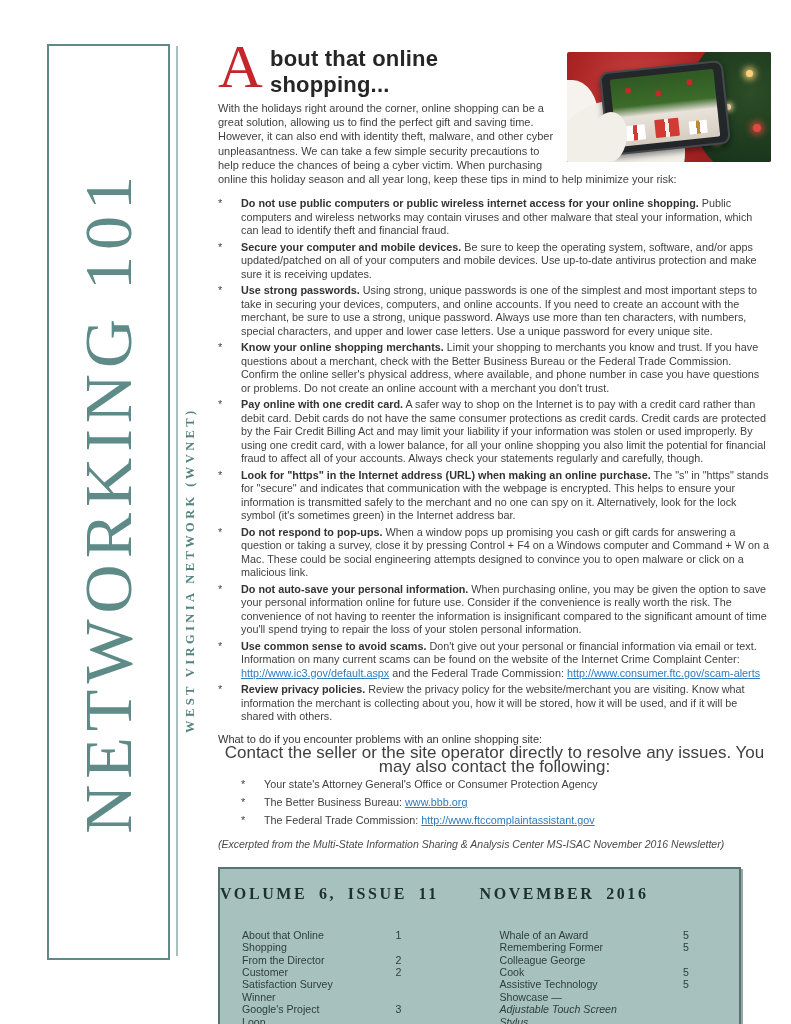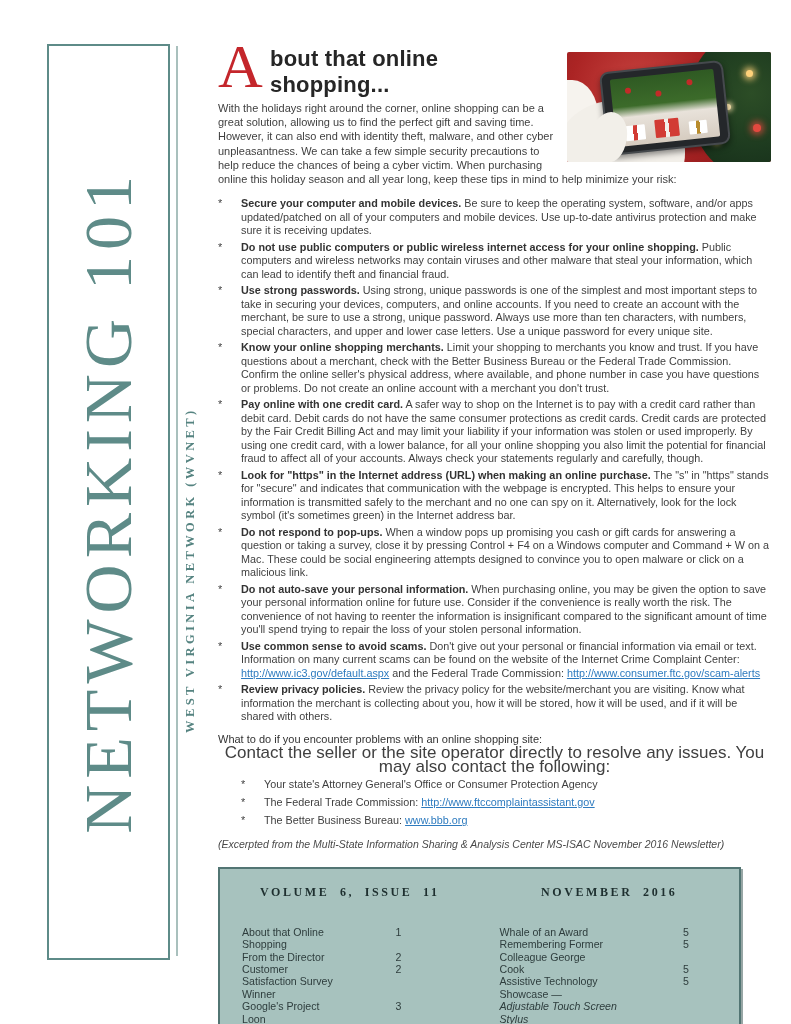--- a/index.html
+++ b/index.html
@@ -51,21 +51,21 @@
   
   .subhead{margin-top:9px;font-size:11px;line-height:13.5px;font-weight:400;color:#333;}
   .contact-line{margin:0 0 5px 0;font-size:17px;line-height:13.5px;text-align:center;}
   .problems .tip{margin-bottom:4.5px;margin-left:23px;}
 
   .excerpt{margin:10px 0 0 0;font-size:10.5px;line-height:13px;font-style:italic;color:#4a4a4a;}
 
   
   .toc-box{margin-top:16px;width:519px;height:200px;background:#a7c2be;border:2px solid #527573;box-shadow:2px 2px 0 rgba(66,92,91,.55);display:flex;padding-top:16px;box-sizing:content-box;}
   .toc-col{width:50%;}
-  .toc-header{text-align:center;font-family:"Liberation Serif",serif;font-weight:700;font-size:12px;letter-spacing:2.6px;word-spacing:5px;color:#1e2f2f;}
+  .toc-header{text-align:left;font-family:"Liberation Serif",serif;font-weight:700;font-size:16px;letter-spacing:2.6px;word-spacing:5px;color:#1e2f2f;}
   .toc-rows{margin-top:26px;font-size:10.6px;line-height:12.4px;color:#2e3d3d;}
   .toc-left .toc-rows{padding:0 70px 0 22px;}
   .toc-right .toc-rows{padding:0 42px 0 20px;}
   .toc-row{display:flex;gap:46px;}
   .toc-row .lbl{flex:1;}
   .toc-row .lbl.it{font-style:italic;}
   .toc-row .pg{width:14px;margin-left:6px;}
 </style>
 </head>
 <body>
@@ -100,38 +100,38 @@
         </div>
       </div>
       <div class="ph-thumb"></div>
     </div>
 
     <div class="dropcap">A</div>
     <h1 class="title">bout that online shopping...</h1>
     <p class="intro">With the holidays right around the corner, online shopping can be a great solution, allowing us to find the perfect gift and saving time.  However, it can also end with identity theft, malware, and other cyber unpleasantness.  We can take a few simple security precautions to help reduce the chances of being a cyber victim.  When purchasing online this holiday season and all year long, keep these tips in mind to help minimize your risk:</p>
 
     <div class="tips">
+        <div class="tip"><span class="star">*</span><span class="lead">Do not use public computers or public wireless internet access for your online shopping.</span><span>  Public computers and wireless networks may contain viruses and other malware that steal your information, which can lead to identify theft and financial fraud.</span></div>
         <div class="tip"><span class="star">*</span><span class="lead">Secure your computer and mobile devices.</span><span>  Be sure to keep the operating system, software, and/or apps updated/patched on all of your computers and mobile devices.  Use up-to-date antivirus protection and make sure it is receiving updates.</span></div>
-        <div class="tip"><span class="star">*</span><span class="lead">Do not use public computers or public wireless internet access for your online shopping.</span><span>  Public computers and wireless networks may contain viruses and other malware that steal your information, which can lead to identify theft and financial fraud.</span></div>
         <div class="tip"><span class="star">*</span><span class="lead">Use strong passwords.</span><span>  Using strong, unique passwords is one of the simplest and most important steps to take in securing your devices, computers, and online accounts.  If you need to create an account with the merchant, be sure to use a strong, unique password.  Always use more than ten characters, with numbers, special characters, and upper and lower case letters.  Use a unique password for every unique site.</span></div>
         <div class="tip"><span class="star">*</span><span class="lead">Know your online shopping merchants.</span><span>  Limit your shopping to merchants you know and trust.  If you have questions about a merchant, check with the Better Business Bureau or the Federal Trade Commission.  Confirm the online seller's physical address, where available, and phone number in case you have questions or problems.  Do not create an online account with a merchant you don't trust.</span></div>
         <div class="tip"><span class="star">*</span><span class="lead">Pay online with one credit card.</span><span>  A safer way to shop on the Internet is to pay with a credit card rather than debit card.  Debit cards do not have the same consumer protections as credit cards.  Credit cards are protected by the Fair Credit Billing Act and may limit your liability if your information was stolen or used improperly.  By using one credit card, with a lower balance, for all your online shopping you also limit the potential for financial fraud to affect all of your accounts.  Always check your statements regularly and carefully, though.</span></div>
         <div class="tip"><span class="star">*</span><span class="lead">Look for "https" in the Internet address (URL) when making an online purchase.</span><span>  The "s" in "https" stands for "secure" and indicates that communication with the webpage is encrypted.  This helps to ensure your information is transmitted safely to the merchant and no one can spy on it.  Alternatively, look for the lock symbol (it's sometimes green) in the Internet address bar.</span></div>
         <div class="tip"><span class="star">*</span><span class="lead">Do not respond to pop-ups.</span><span>  When a window pops up promising you cash or gift cards for answering a question or taking a survey, close it by pressing Control + F4 on a Windows computer and Command + W on a Mac.  These could be social engineering attempts designed to convince you to open malware or click on a malicious link.</span></div>
         <div class="tip"><span class="star">*</span><span class="lead">Do not auto-save your personal information.</span><span>  When purchasing online, you may be given the option to save your personal information online for future use.  Consider if the convenience is really worth the risk.  The convenience of not having to reenter the information is insignificant compared to the significant amount of time you'll spend trying to repair the loss of your stolen personal information.</span></div>
         <div class="tip"><span class="star">*</span><span class="lead">Use common sense to avoid scams.</span><span>  Don't give out your personal or financial information via email or text.  Information on many current scams can be found on the website of the Internet Crime Complaint Center: </span><a class="link">http://www.ic3.gov/default.aspx</a><span> and the Federal Trade Commission:  </span><a class="link">http://www.consumer.ftc.gov/scam-alerts</a></div>
         <div class="tip"><span class="star">*</span><span class="lead">Review privacy policies.</span><span>  Review the privacy policy for the website/merchant you are visiting.  Know what information the merchant is collecting about you, how it will be stored, how it will be used, and if it will be shared with others.</span></div>
       </div>
 
     <div class="subhead">What to do if you encounter problems with an online shopping site:</div>
     <p class="contact-line">Contact the seller or the site operator directly to resolve any issues.  You may also contact the following:</p>
     <div class="problems">
         <div class="tip"><span class="star">*</span><span>Your state's Attorney General's Office or Consumer Protection Agency</span></div>
+        <div class="tip"><span class="star">*</span><span>The Better Business Bureau: </span><a class="link">www.bbb.org</a></div>
         <div class="tip"><span class="star">*</span><span>The Federal Trade Commission: </span><a class="link">http://www.ftccomplaintassistant.gov</a></div>
-        <div class="tip"><span class="star">*</span><span>The Better Business Bureau: </span><a class="link">www.bbb.org</a></div>
       </div>
 
     <p class="excerpt">(Excerpted from the Multi-State Information Sharing &amp; Analysis Center MS-ISAC November 2016 Newsletter)</p>
 
     <div class="toc-box">
       <div class="toc-col toc-left">
         <div class="toc-header">VOLUME 6, ISSUE 11</div>
         <div class="toc-rows">
             <div class="toc-row">
               <span class="lbl">About that Online Shopping</span>

